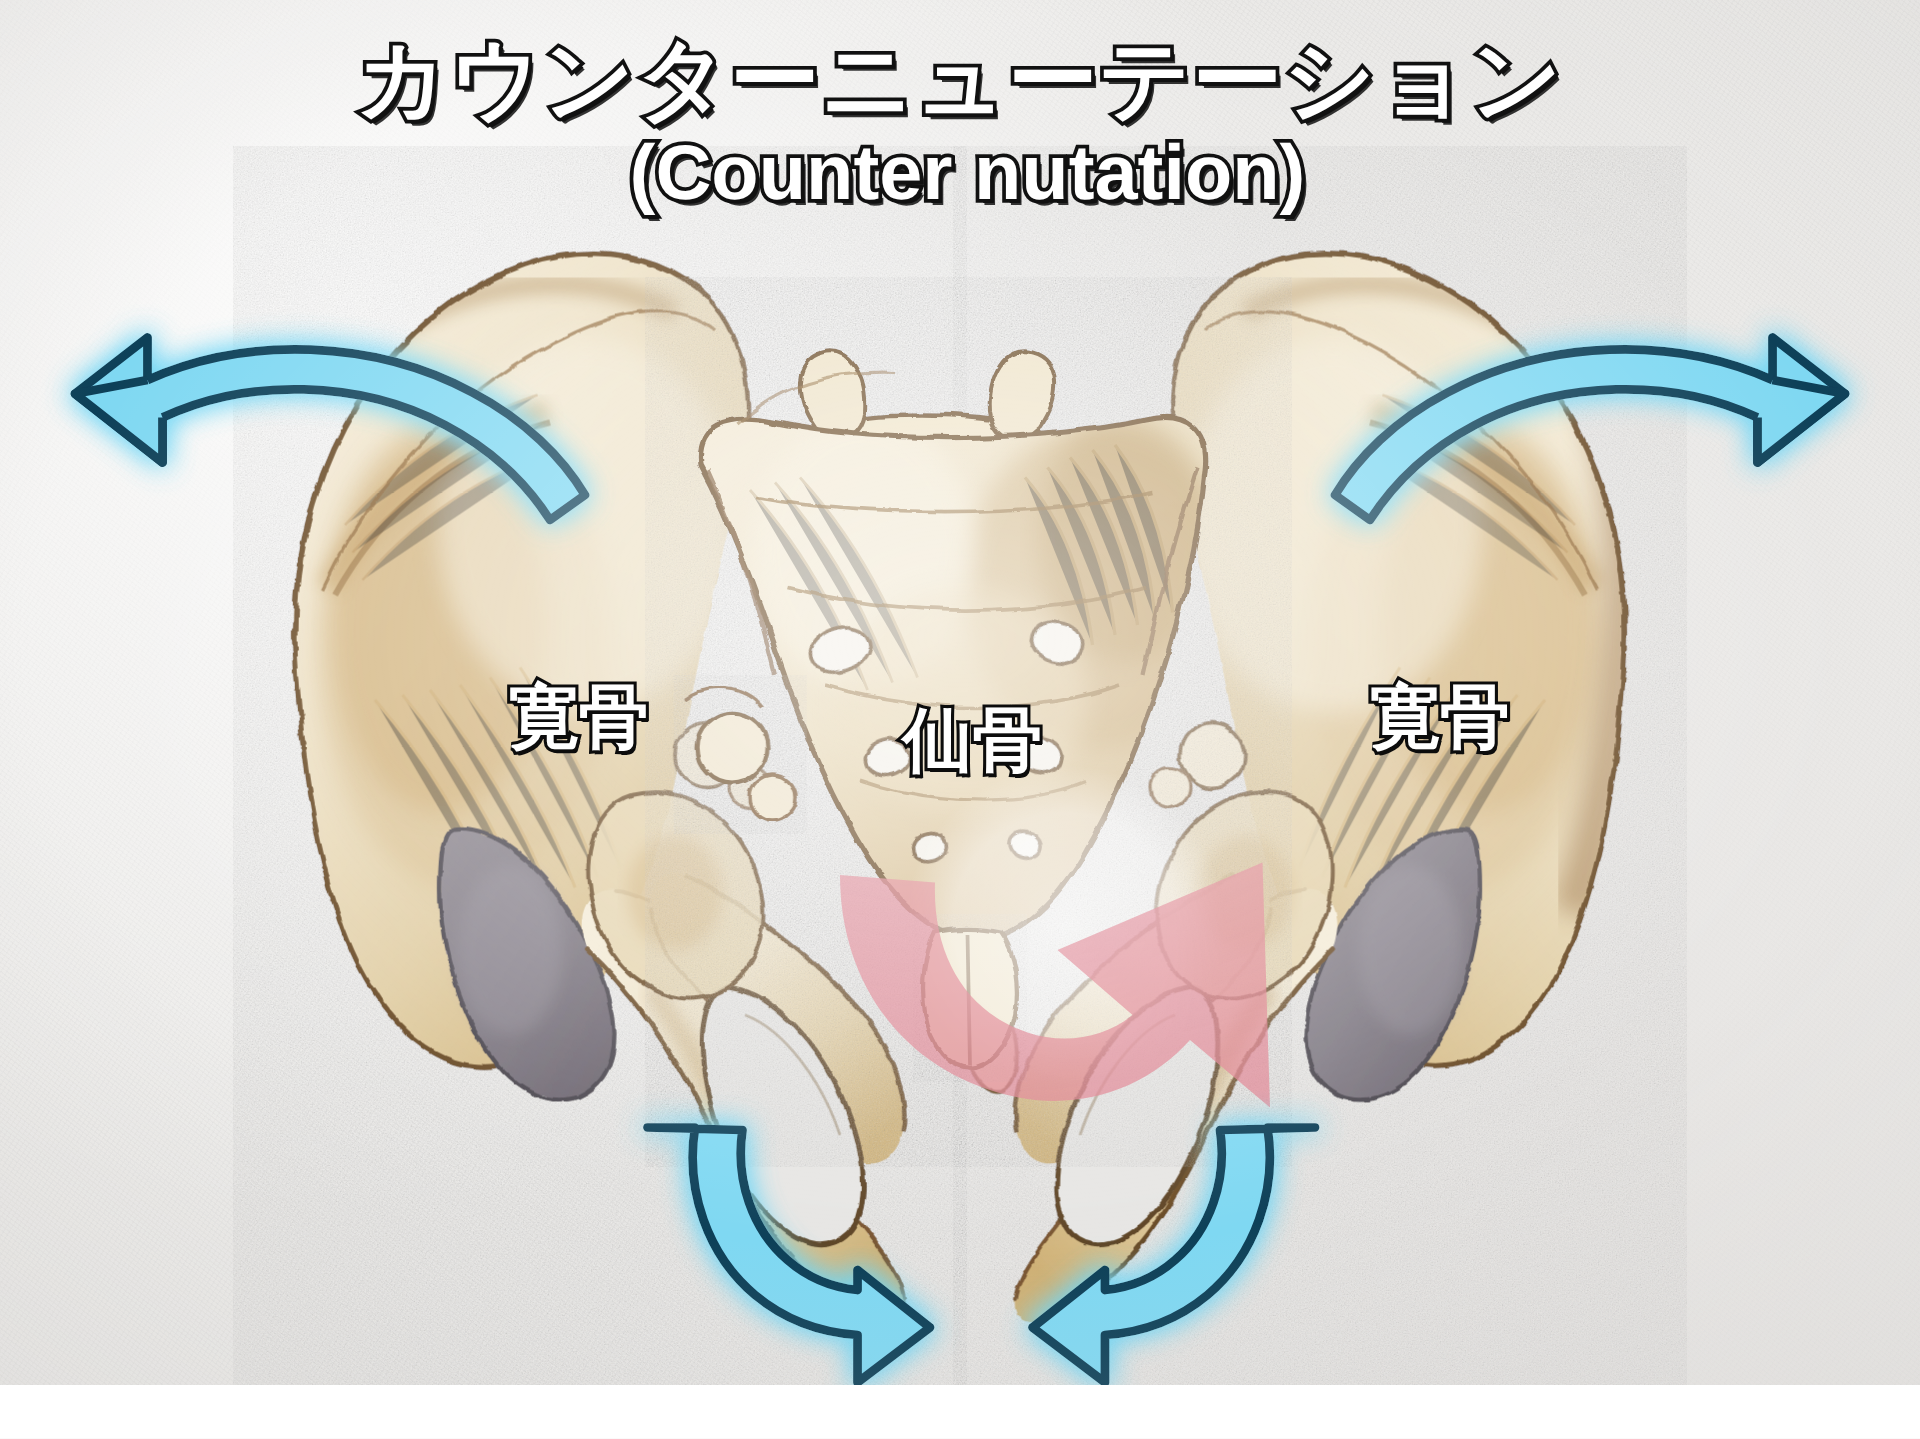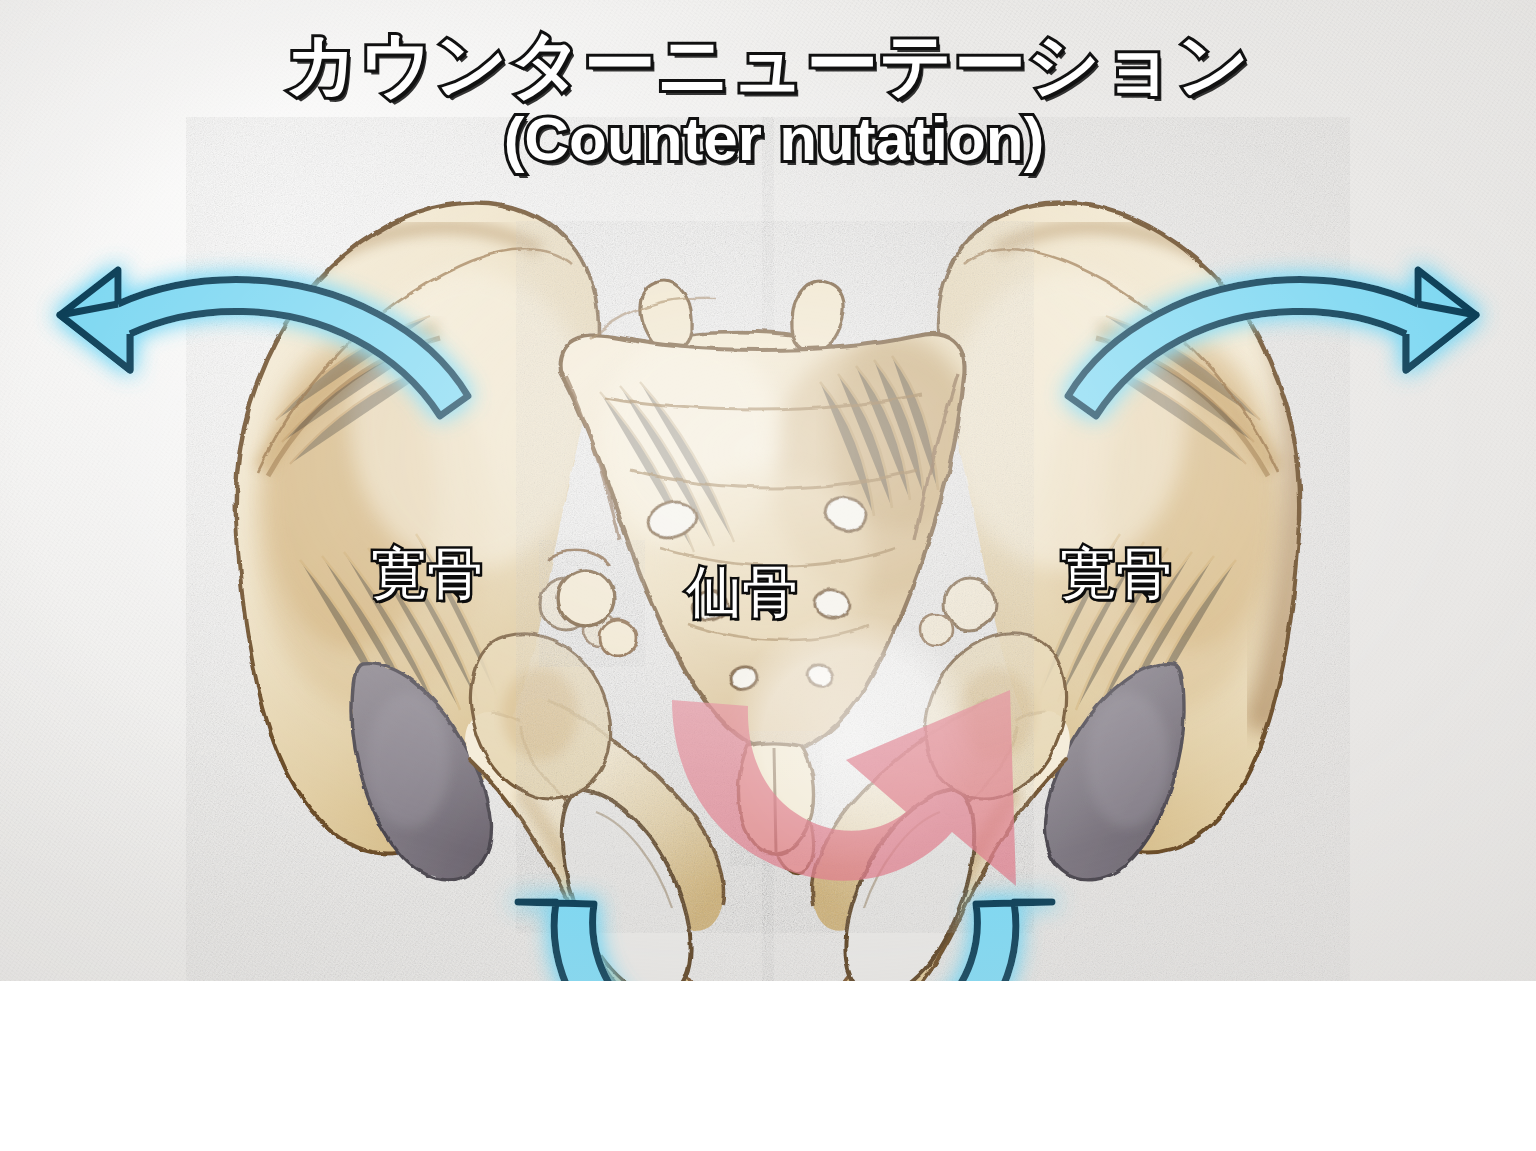--- a/index.html
+++ b/index.html
@@ -4,21 +4,21 @@
 <title>Counter nutation</title>
 <style>
   html, body {
     margin: 0;
     padding: 0;
     background: #ffffff;
   }
   #stage {
     position: relative;
     width: 1536px;
-    height: 981px;
+    height: 1108px;
     overflow: hidden;
     background: #edeceb;
     font-family: "Liberation Sans", "DejaVu Sans", sans-serif;
   }
 
   
   .paper {
     position: absolute;
     inset: 0;
     background-color: #ecebe9;
@@ -67,27 +67,28 @@
     letter-spacing: 0px;
     margin-top: 2px;
     padding-left: 12px;
   }
 
   
   .bone-label {
     position: absolute;
     color: #ffffff;
     font-size: 56px;
-    font-weight: 400;
+    font-weight: 700;
     line-height: 1;
     white-space: nowrap;
     -webkit-text-stroke: 5px #0c0c0c;
     paint-order: stroke fill;
     text-shadow: 2px 3px 0 #0c0c0c;
     pointer-events: none;
+    margin-left: 36px;
   }
   #label-left   { left: 371px; top: 546px; }
   #label-center { left: 686px; top: 564px; }
   #label-right  { left: 1060px; top: 546px; }
 </style>
 </head>
 <body>
 
 <div id="stage">
 

